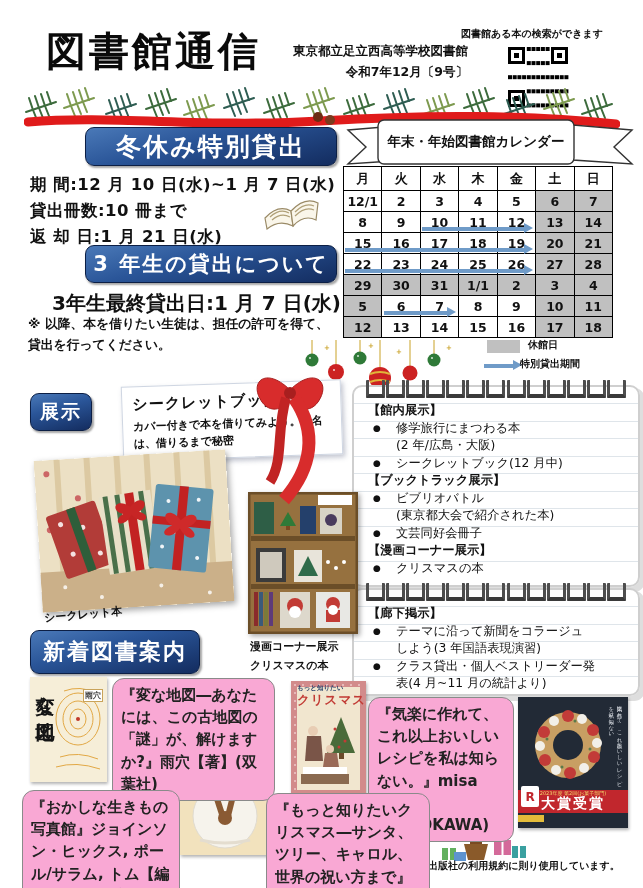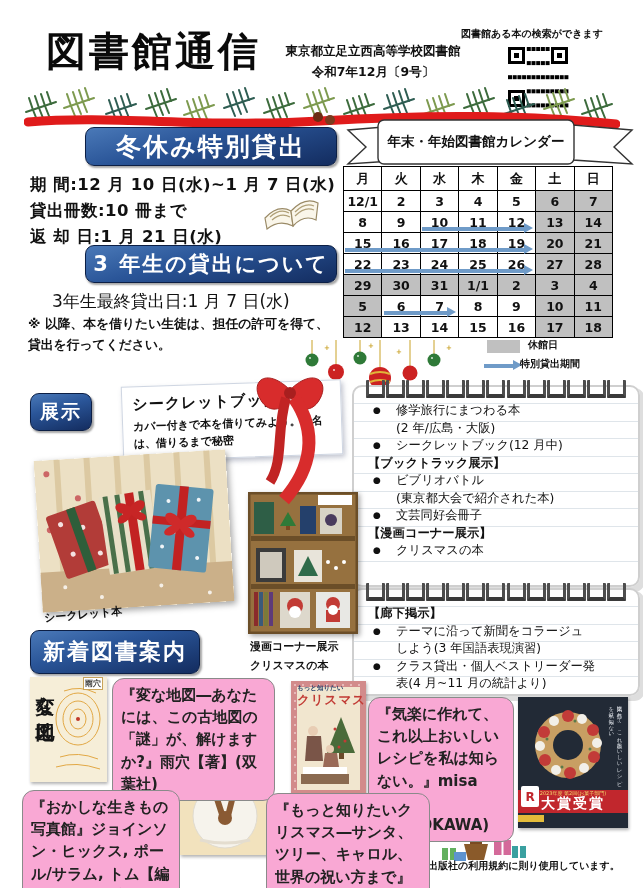--- a/index.html
+++ b/index.html
@@ -5,24 +5,24 @@
   html,body{margin:0;padding:0;background:#888;}
   .page{position:relative;width:643px;height:888px;background:#fff;margin:0 auto;
         font-family:"DejaVu Sans",sans-serif;color:#111;overflow:hidden;}
   .abs{position:absolute;}
   
   .navy{background:linear-gradient(165deg,#4a79b8 0%,#2a5598 40%,#132c5f 100%);
         border:1px solid #0c1f45;color:#fff;font-weight:bold;display:flex;
         align-items:center;justify-content:center;border-radius:9px;
         box-shadow:1.5px 2px 2px rgba(0,0,0,.35);letter-spacing:2px;}
   .title{font-size:40px;font-weight:900;letter-spacing:3px;color:#0a0a0a;}
-  .schoolinfo{width:190px;text-align:center;font-size:12.5px;font-weight:bold;line-height:1.7;}
+  .schoolinfo{width:190px;text-align:right;font-size:12.5px;font-weight:bold;line-height:1.7;}
   .qrlabel{font-size:10px;font-weight:bold;}
   .loan-line{font-size:16.5px;font-weight:bold;letter-spacing:.5px;line-height:26px;white-space:nowrap;}
-  .final-line{font-size:17px;font-weight:normal;}
+  .final-line{font-size:20px;font-weight:bold;}
   .note{font-size:12.8px;font-weight:bold;line-height:1.62;width:302px;}
   
   .banner-label{position:absolute;left:33px;top:1px;width:196px;height:44px;display:flex;
         align-items:center;justify-content:center;font-size:13.5px;font-weight:bold;}
   .cal-grid{display:grid;grid-template-columns:repeat(7,1fr);
         grid-template-rows:24px repeat(7,21px);
         border-right:1.5px solid #000;border-bottom:1.5px solid #000;background:#fff;}
   .cal-cell{border-left:1.5px solid #000;border-top:1.5px solid #000;display:flex;
         align-items:center;justify-content:center;font-size:12.5px;font-weight:bold;background:#fff;}
   .cal-head{font-size:13px;}
@@ -50,21 +50,21 @@
   .secret-body{font-size:11px;font-weight:600;line-height:1.55;margin-top:4px;}
   .caption{font-size:11px;font-weight:bold;}
   
   .bubble{position:absolute;background:#f9a8d4;border:1.3px solid #8a8a8a;border-radius:12px;
         padding:5px 8px;font-size:15px;line-height:1.48;font-weight:600;color:#222;z-index:6;}
   .u{text-decoration:underline;}
   
   .cover{position:absolute;box-shadow:1px 2px 3px rgba(0,0,0,.3);overflow:hidden;}
   .cover-hen{background:#f6eed8;}
   .vtitle{writing-mode:vertical-rl;font-weight:900;font-size:19px;color:#151515;letter-spacing:2px;}
-  .hen-author{position:absolute;right:4px;top:0;font-size:8px;font-weight:bold;color:#333;
+  .hen-author{position:absolute;right:4px;top:12px;font-size:8px;font-weight:bold;color:#333;
         border:1px solid #c9a35a;padding:0 1px;background:#fff;}
   .cover-oka{background:#f2e2bd;}
   .oka-title{position:absolute;left:10px;top:4px;font-size:16px;font-weight:900;letter-spacing:1px;}
   .oka-sub{position:absolute;left:22px;top:24px;font-size:7px;font-weight:bold;color:#4f8f3f;}
   .cover-xmas{background:#d28b8b;background-image:radial-gradient(#e7b9b9 1px,transparent 1.4px);background-size:8px 8px;}
   .xmas-inner{position:absolute;left:6px;top:6px;right:6px;bottom:6px;background:#f1e6cf;}
   .xmas-t1{position:absolute;left:6px;top:3px;font-size:6.5px;font-weight:bold;color:#27406b;}
   .xmas-t2{position:absolute;left:6px;top:11px;font-size:12.5px;font-weight:900;color:#c23b35;letter-spacing:1px;}
   .cover-recipe{background:#222a36;}
   .recipe-vert{position:absolute;right:4px;top:5px;writing-mode:vertical-rl;font-size:5.5px;
@@ -335,20 +335,21 @@
         <span class="coil"></span>
         <span class="coil"></span>
         <span class="coil"></span>
         <span class="coil"></span>
         <span class="coil"></span>
         <span class="coil"></span>
         <span class="coil"></span>
         <span class="coil"></span>
       </div>
     <div class="nb-content">
+        <div class="nb-h"><span>【館内展示】</span></div>
         <div class="nb-b"><span class="nb-bullet">●</span><span>修学旅行にまつわる本</span></div>
         <div class="nb-c"><span>(2 年/広島・大阪)</span></div>
         <div class="nb-b"><span class="nb-bullet">●</span><span>シークレットブック(12 月中)</span></div>
         <div class="nb-h"><span>【ブックトラック展示】</span></div>
         <div class="nb-b"><span class="nb-bullet">●</span><span>ビブリオバトル</span></div>
         <div class="nb-c"><span>(東京都大会で紹介された本)</span></div>
         <div class="nb-b"><span class="nb-bullet">●</span><span>文芸同好会冊子</span></div>
         <div class="nb-h"><span>【漫画コーナー展示】</span></div>
         <div class="nb-b"><span class="nb-bullet">●</span><span>クリスマスの本</span></div>
       </div>

